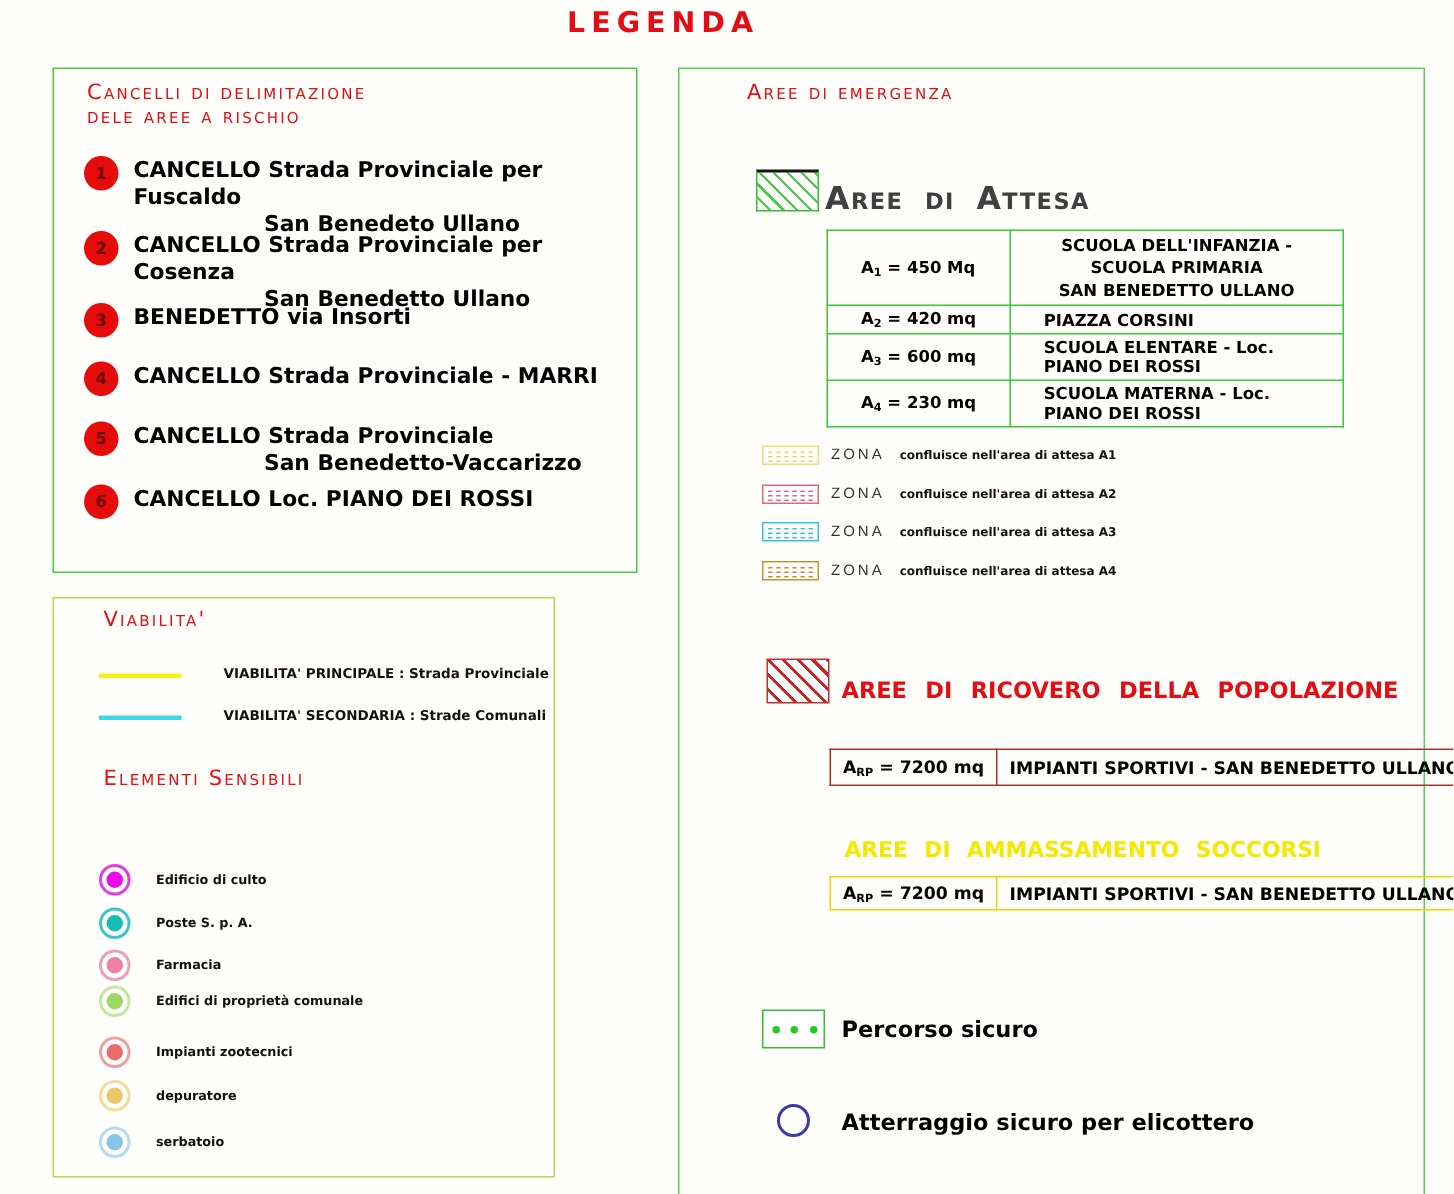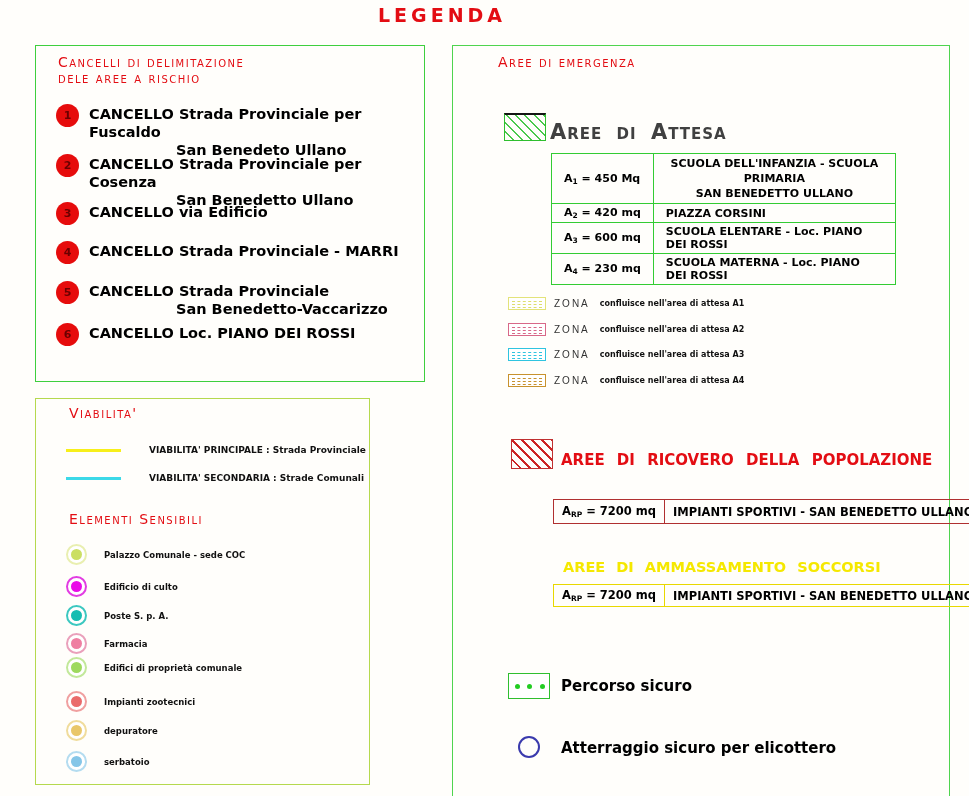--- a/index.html
+++ b/index.html
@@ -42,21 +42,21 @@
 
   
   .hatch-green{position:absolute;width:42px;height:28px;border:1px solid #2fbf2f;border-top:2px solid #141414;
     background:repeating-linear-gradient(45deg,transparent 0 5px,#49c94d 5px 6.5px);}
   .hatch-red{position:absolute;width:42px;height:30px;border:1px solid #c03030;
     background:repeating-linear-gradient(45deg,transparent 0 5px,#cc2424 5px 7px);}
   .attesa-title{position:absolute;font-variant:small-caps;font-weight:bold;color:#404040;
     font-size:21px;letter-spacing:1px;word-spacing:6px;}
 
   table.green-tab{position:absolute;border-collapse:collapse;font-size:11px;font-weight:bold;color:#000;}
-  table.green-tab td{border:1px solid #33cc33;padding:2px 12px;vertical-align:middle;}
+  table.green-tab td{border:1px solid #33cc33;padding:2px 22px;vertical-align:middle;}
   td.sym-cell{width:82px;white-space:nowrap;}
   .desc-center{text-align:center;line-height:15px;}
   sub.small-sub{font-size:7.5px;font-weight:bold;vertical-align:-2px;}
 
   .zona-row{position:absolute;display:flex;align-items:center;}
   .zona-swatch{width:38px;height:13px;flex:0 0 38px;position:relative;background:#fff;}
   .zona-swatch i{position:absolute;left:3px;right:3px;height:0;}
   .zona-label{margin-left:8px;font-size:10px;color:#333;letter-spacing:2px;font-family:"Liberation Sans",sans-serif;}
   .zona-desc{margin-left:10px;font-size:8px;font-weight:bold;color:#111;}
   .za1{border:1px solid #e3e37a;} .za1 i{border-top:1px dashed #dede6e;}
@@ -98,21 +98,21 @@
     </div>
     <div class="c-item" style="top:109px;">
       <span class="c-num">2</span>
       <span class="c-text">
         <span>CANCELLO Strada Provinciale per Cosenza</span>
         <span class="c-line2" style="display:block;">San Benedetto Ullano</span>
       </span>
     </div>
     <div class="c-item" style="top:157px;">
       <span class="c-num">3</span>
-      <span class="c-text">CANCELLO via Edificio</span>
+      <span class="c-text">BENEDETTO via Insorti</span>
     </div>
     <div class="c-item" style="top:196px;">
       <span class="c-num">4</span>
       <span class="c-text">CANCELLO Strada Provinciale - MARRI</span>
     </div>
     <div class="c-item" style="top:236px;">
       <span class="c-num">5</span>
       <span class="c-text">
         <span>CANCELLO Strada Provinciale</span>
         <span class="c-line2" style="display:block;">San Benedetto-Vaccarizzo</span>
@@ -131,26 +131,20 @@
       <span class="v-line principale"></span>
       <span class="v-label">VIABILITA' PRINCIPALE : Strada Provinciale</span>
     </div>
     <div class="v-row" style="top:74px;">
       <span class="v-line secondaria"></span>
       <span class="v-label">VIABILITA' SECONDARIA : Strade Comunali</span>
     </div>
 
     <div class="sc-head" style="position:absolute;left:33px;top:112px;">Elementi Sensibili</div>
 
-    <div class="e-row" style="top:145px;">
-      <span class="e-ring" style="border:2px solid #e9efb0;">
-          <span class="e-dot" style="background:#cbdf63;"></span>
-        </span>
-      <span class="e-label">Palazzo Comunale - sede COC</span>
-    </div>
     <div class="e-row" style="top:177px;">
       <span class="e-ring" style="border:2px solid #e23ce2;">
           <span class="e-dot" style="background:#ea0ce8;"></span>
         </span>
       <span class="e-label">Edificio di culto</span>
     </div>
     <div class="e-row" style="top:206px;">
       <span class="e-ring" style="border:2px solid #3cc8c0;">
           <span class="e-dot" style="background:#16bdb2;"></span>
         </span>

